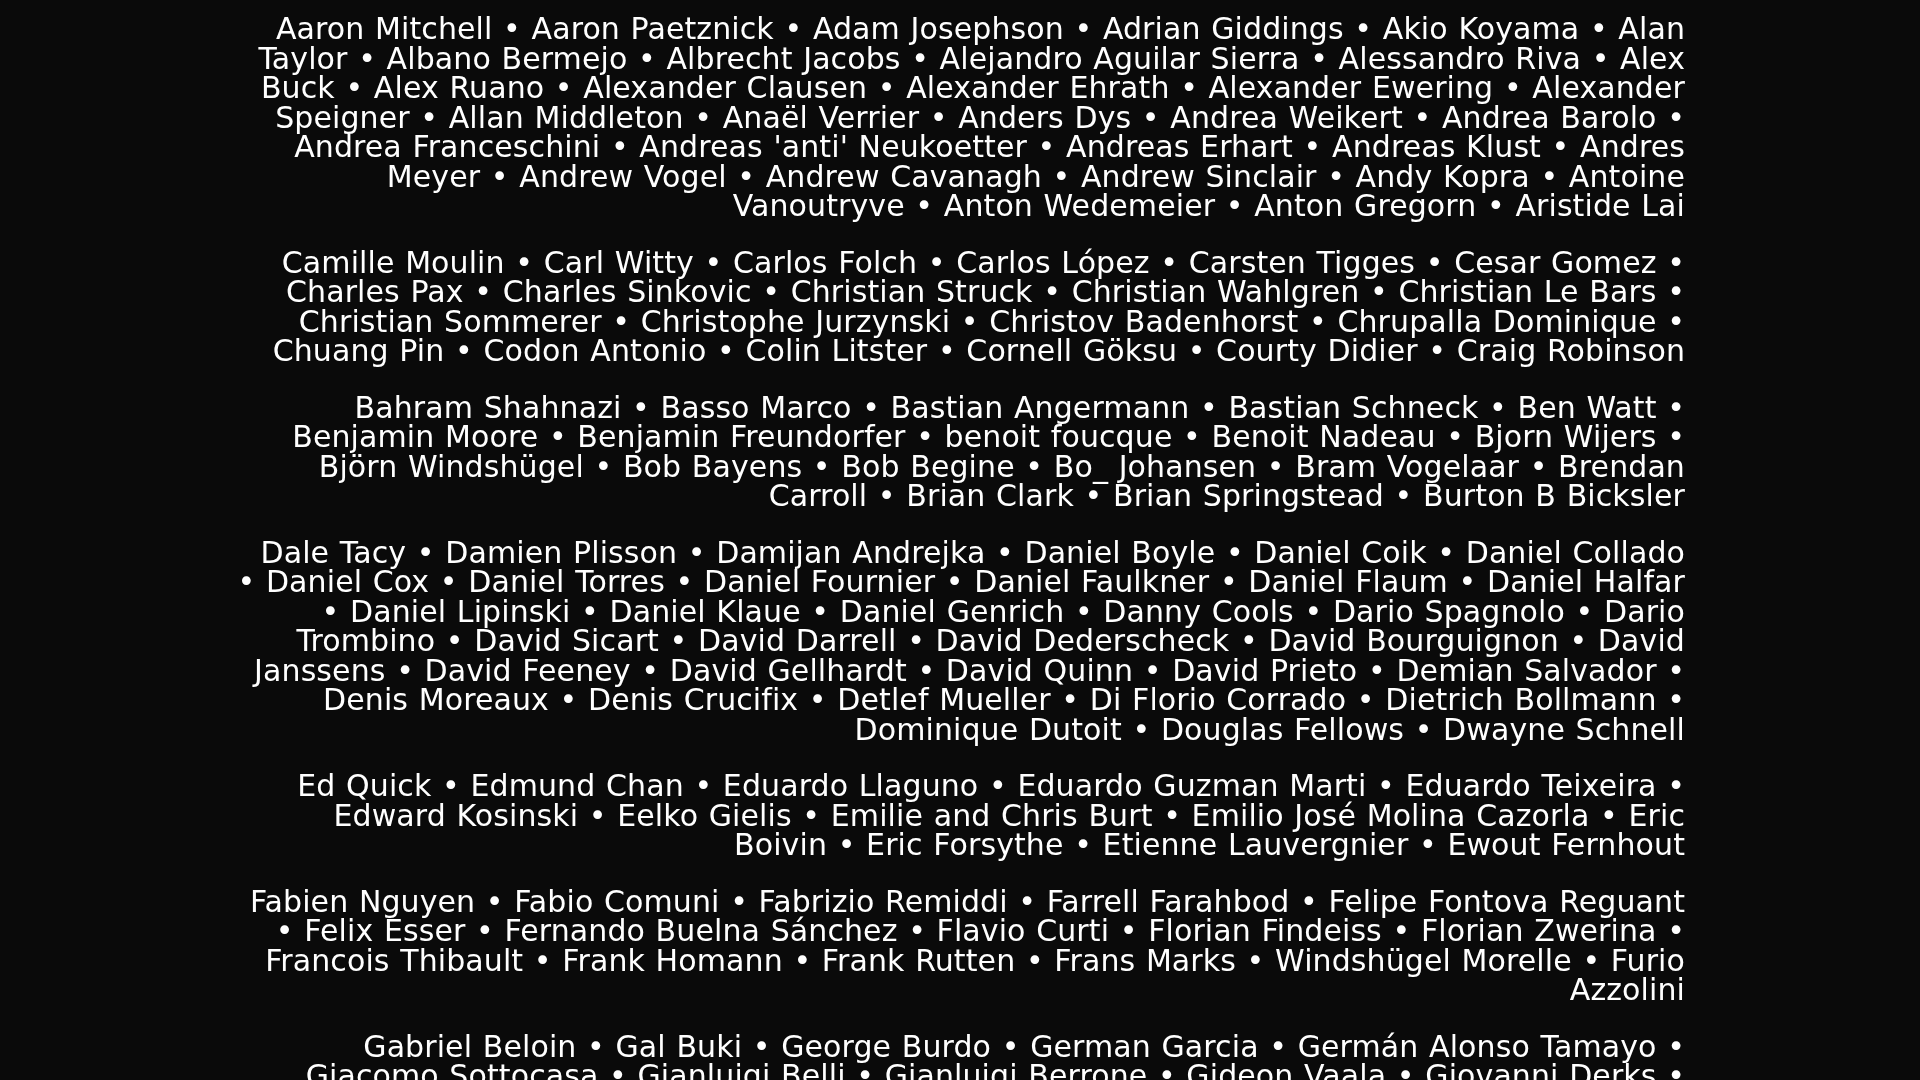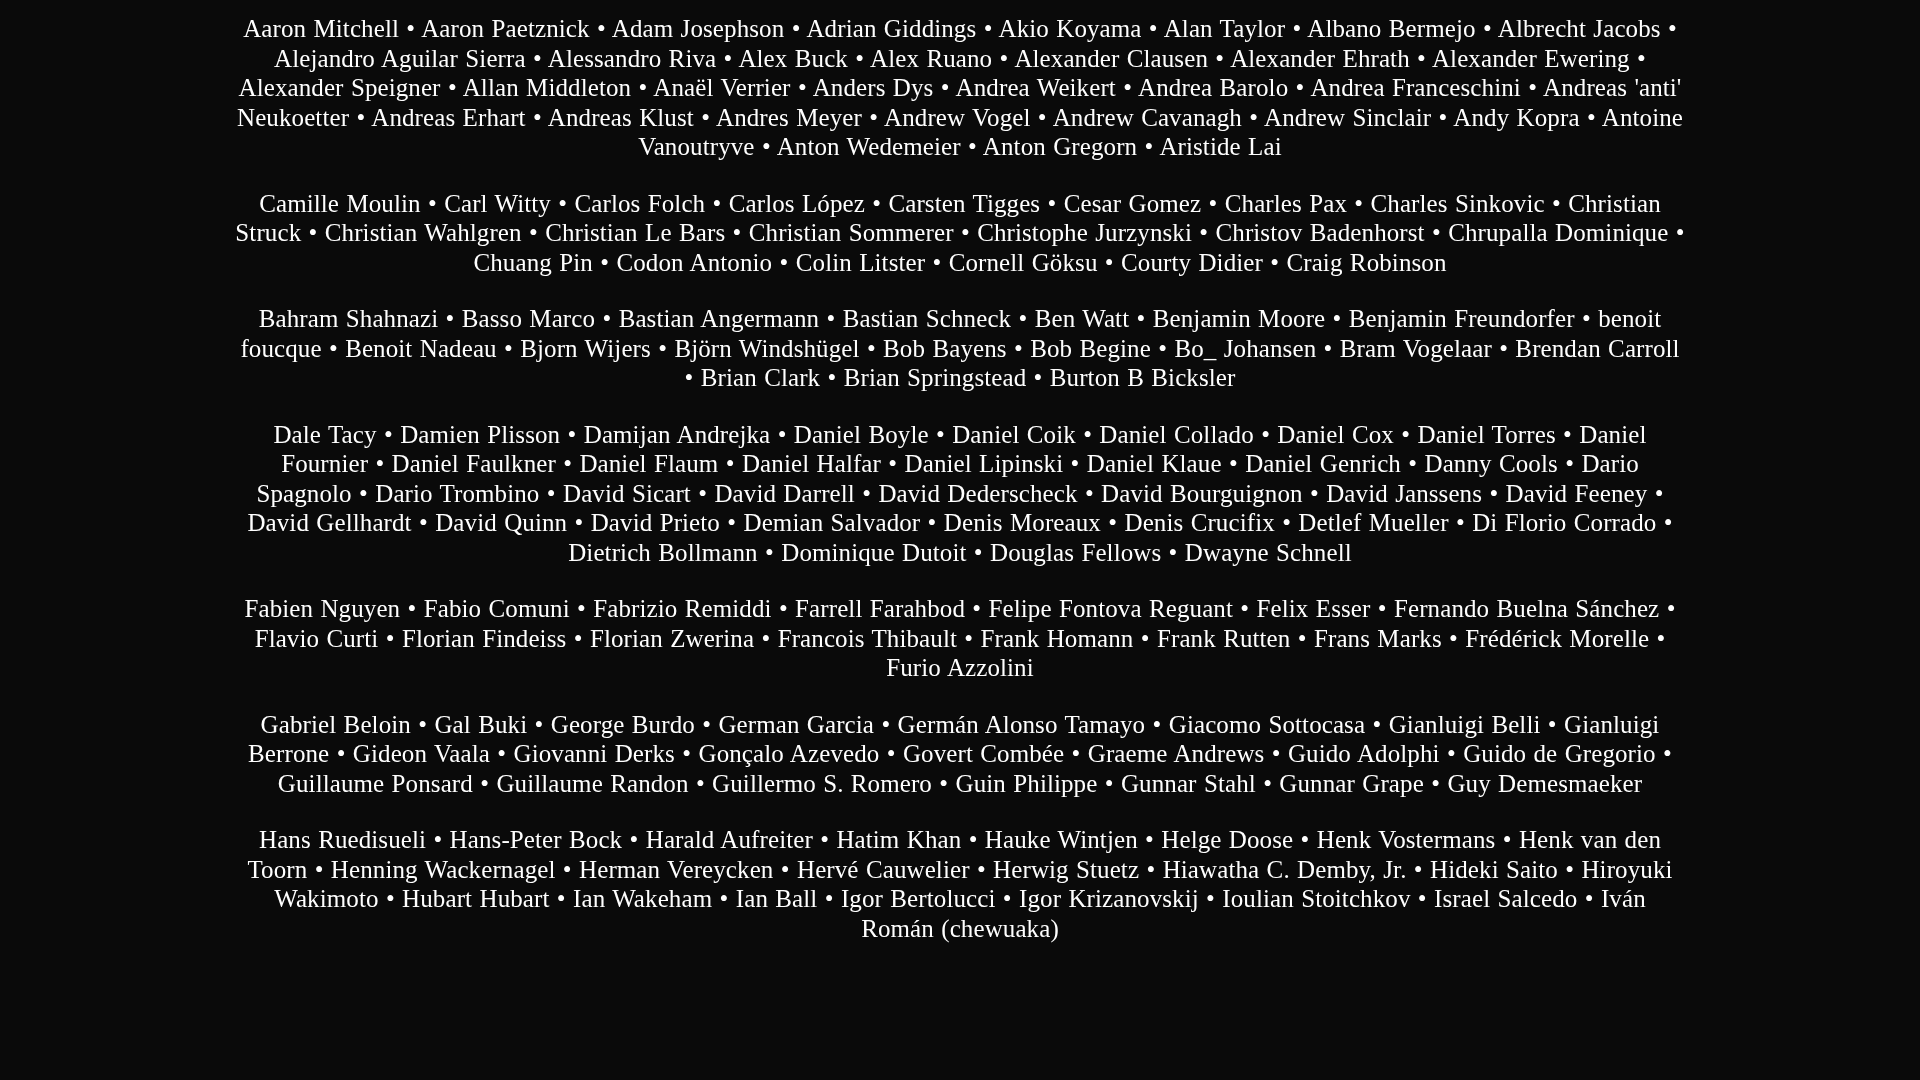--- a/index.html
+++ b/index.html
@@ -14,37 +14,37 @@
     font-family: "DejaVu Sans", sans-serif;
     color: #ffffff;
   }
   #credits {
     width: 1450px;
     margin: 0 auto;
     padding-top: 14px;
     box-sizing: border-box;
   }
   .credit-block {
-    text-align: center;
-    font-size: 25px;
+    text-align: right;
+    font-size: 30px;
     line-height: 29.5px;
     letter-spacing: 0.1px;
     margin-bottom: 27px;
     word-spacing: 1px;
-    font-family: Liberation Serif, serif;
   }
   .credit-block:last-child {
     margin-bottom: 0;
   }
 </style>
 </head>
 <body style="background: rgb(10, 10, 10); color: rgb(255, 255, 255);">
 
 <div id="credits">
   <div class="credit-block">Aaron Mitchell • Aaron Paetznick • Adam Josephson • Adrian Giddings • Akio Koyama • Alan Taylor • Albano Bermejo • Albrecht Jacobs • Alejandro Aguilar Sierra • Alessandro Riva • Alex Buck • Alex Ruano • Alexander Clausen • Alexander Ehrath • Alexander Ewering • Alexander Speigner • Allan Middleton • Anaël Verrier • Anders Dys • Andrea Weikert • Andrea Barolo • Andrea Franceschini • Andreas 'anti' Neukoetter • Andreas Erhart • Andreas Klust • Andres Meyer • Andrew Vogel • Andrew Cavanagh • Andrew Sinclair • Andy Kopra • Antoine Vanoutryve • Anton Wedemeier • Anton Gregorn • Aristide Lai</div>
   <div class="credit-block">Camille Moulin • Carl Witty • Carlos Folch • Carlos López • Carsten Tigges • Cesar Gomez • Charles Pax • Charles Sinkovic • Christian Struck • Christian Wahlgren • Christian Le Bars • Christian Sommerer • Christophe Jurzynski • Christov Badenhorst • Chrupalla Dominique • Chuang Pin • Codon Antonio • Colin Litster • Cornell Göksu • Courty Didier • Craig Robinson</div>
   <div class="credit-block">Bahram Shahnazi • Basso Marco • Bastian Angermann • Bastian Schneck • Ben Watt • Benjamin Moore • Benjamin Freundorfer • benoit foucque • Benoit Nadeau • Bjorn Wijers • Björn Windshügel • Bob Bayens • Bob Begine • Bo_ Johansen • Bram Vogelaar • Brendan Carroll • Brian Clark • Brian Springstead • Burton B Bicksler</div>
   <div class="credit-block">Dale Tacy • Damien Plisson • Damijan Andrejka • Daniel Boyle • Daniel Coik • Daniel Collado • Daniel Cox • Daniel Torres • Daniel Fournier • Daniel Faulkner • Daniel Flaum • Daniel Halfar • Daniel Lipinski • Daniel Klaue • Daniel Genrich • Danny Cools • Dario Spagnolo • Dario Trombino • David Sicart • David Darrell • David Dederscheck • David Bourguignon • David Janssens • David Feeney • David Gellhardt • David Quinn • David Prieto • Demian Salvador • Denis Moreaux • Denis Crucifix • Detlef Mueller • Di Florio Corrado • Dietrich Bollmann • Dominique Dutoit • Douglas Fellows • Dwayne Schnell</div>
-  <div class="credit-block">Fabien Nguyen • Fabio Comuni • Fabrizio Remiddi • Farrell Farahbod • Felipe Fontova Reguant • Felix Esser • Fernando Buelna Sánchez • Flavio Curti • Florian Findeiss • Florian Zwerina • Francois Thibault • Frank Homann • Frank Rutten • Frans Marks • Frédérick Morelle • Furio Azzolini</div>
+  <div class="credit-block">Ed Quick • Edmund Chan • Eduardo Llaguno • Eduardo Guzman Marti • Eduardo Teixeira • Edward Kosinski • Eelko Gielis • Emilie and Chris Burt • Emilio José Molina Cazorla • Eric Boivin • Eric Forsythe • Etienne Lauvergnier • Ewout Fernhout</div>
+  <div class="credit-block">Fabien Nguyen • Fabio Comuni • Fabrizio Remiddi • Farrell Farahbod • Felipe Fontova Reguant • Felix Esser • Fernando Buelna Sánchez • Flavio Curti • Florian Findeiss • Florian Zwerina • Francois Thibault • Frank Homann • Frank Rutten • Frans Marks • Windshügel Morelle • Furio Azzolini</div>
   <div class="credit-block">Gabriel Beloin • Gal Buki • George Burdo • German Garcia • Germán Alonso Tamayo • Giacomo Sottocasa • Gianluigi Belli • Gianluigi Berrone • Gideon Vaala • Giovanni Derks • Gonçalo Azevedo • Govert Combée • Graeme Andrews • Guido Adolphi • Guido de Gregorio • Guillaume Ponsard • Guillaume Randon • Guillermo S. Romero • Guin Philippe • Gunnar Stahl • Gunnar Grape • Guy Demesmaeker</div>
   <div class="credit-block">Hans Ruedisueli • Hans-Peter Bock • Harald Aufreiter • Hatim Khan • Hauke Wintjen • Helge Doose • Henk Vostermans • Henk van den Toorn • Henning Wackernagel • Herman Vereycken • Hervé Cauwelier • Herwig Stuetz • Hiawatha C. Demby, Jr. • Hideki Saito • Hiroyuki Wakimoto • Hubart Hubart • Ian Wakeham • Ian Ball • Igor Bertolucci • Igor Krizanovskij • Ioulian Stoitchkov • Israel Salcedo • Iván Román (chewuaka)</div>
 
 </div>
 
 </body></html>

